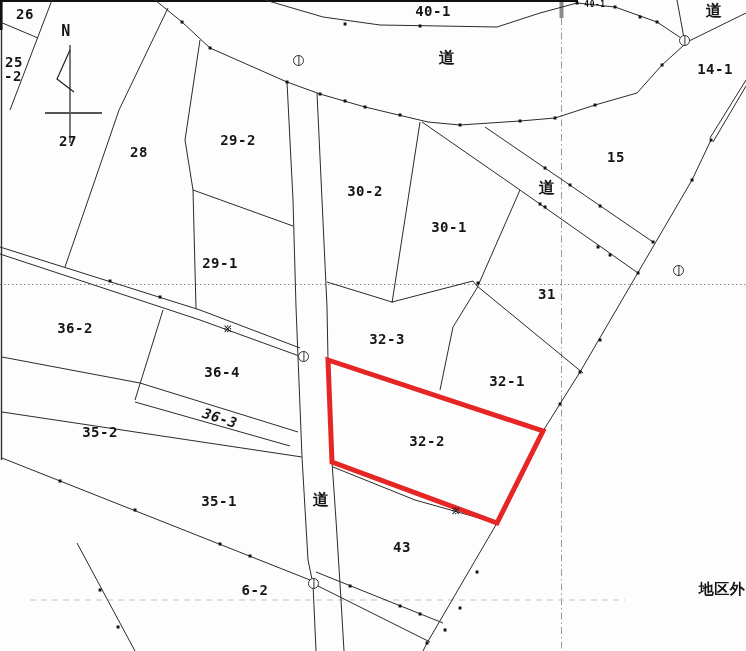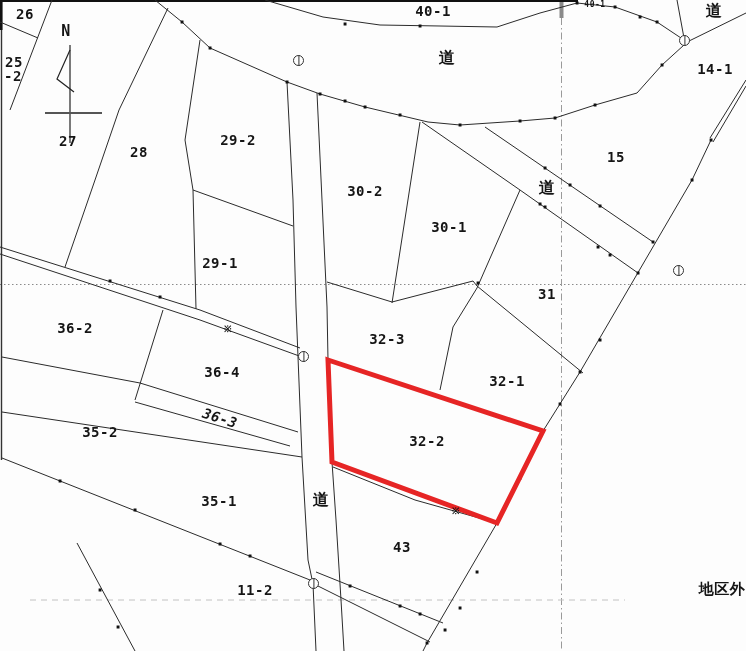--- a/index.html
+++ b/index.html
@@ -140,21 +140,21 @@
       <div class="lbl" style="left: 75px; top: 328px;">36-2</div>
       <div class="lbl" style="left: 387px; top: 339px;">32-3</div>
       <div class="lbl" style="left: 222px; top: 372px;">36-4</div>
       <div class="lbl" style="left: 507px; top: 381px; text-align: right;">32-1</div>
       <div class="lbl slant" style="left: 220px; top: 418px; transform: translate(-50%, -50%) rotate(18deg);">36-3</div>
       <div class="lbl" style="left: 100px; top: 432px;">35-2</div>
       <div class="lbl" style="left: 427px; top: 441px;">32-2</div>
       <div class="lbl" style="left: 219px; top: 501px;">35-1</div>
       <div class="lbl" style="left: 321px; top: 500px; font-size: 16px;">道</div>
       <div class="lbl" style="left: 402px; top: 547px;">43</div>
-      <div class="lbl" style="left: 255px; top: 590px;">11-2</div>
+      <div class="lbl" style="left: 255px; top: 590px;">6-2</div>
       <div class="lbl" style="left: 722px; top: 589px; font-size: 15px;">地区外</div>
       <div class="lbl" style="left: 228px; top: 329px; font-size: 9px;">※</div>
       <div class="lbl" style="left: 456px; top: 511px; font-size: 9px;">※</div>
       <div class="sym" style="left: 299px; top: 61px;">
         <span class="bar"></span>
       </div>
       <div class="sym" style="left: 685px; top: 41px;">
         <span class="bar"></span>
       </div>
       <div class="sym" style="left: 679px; top: 271px;">

